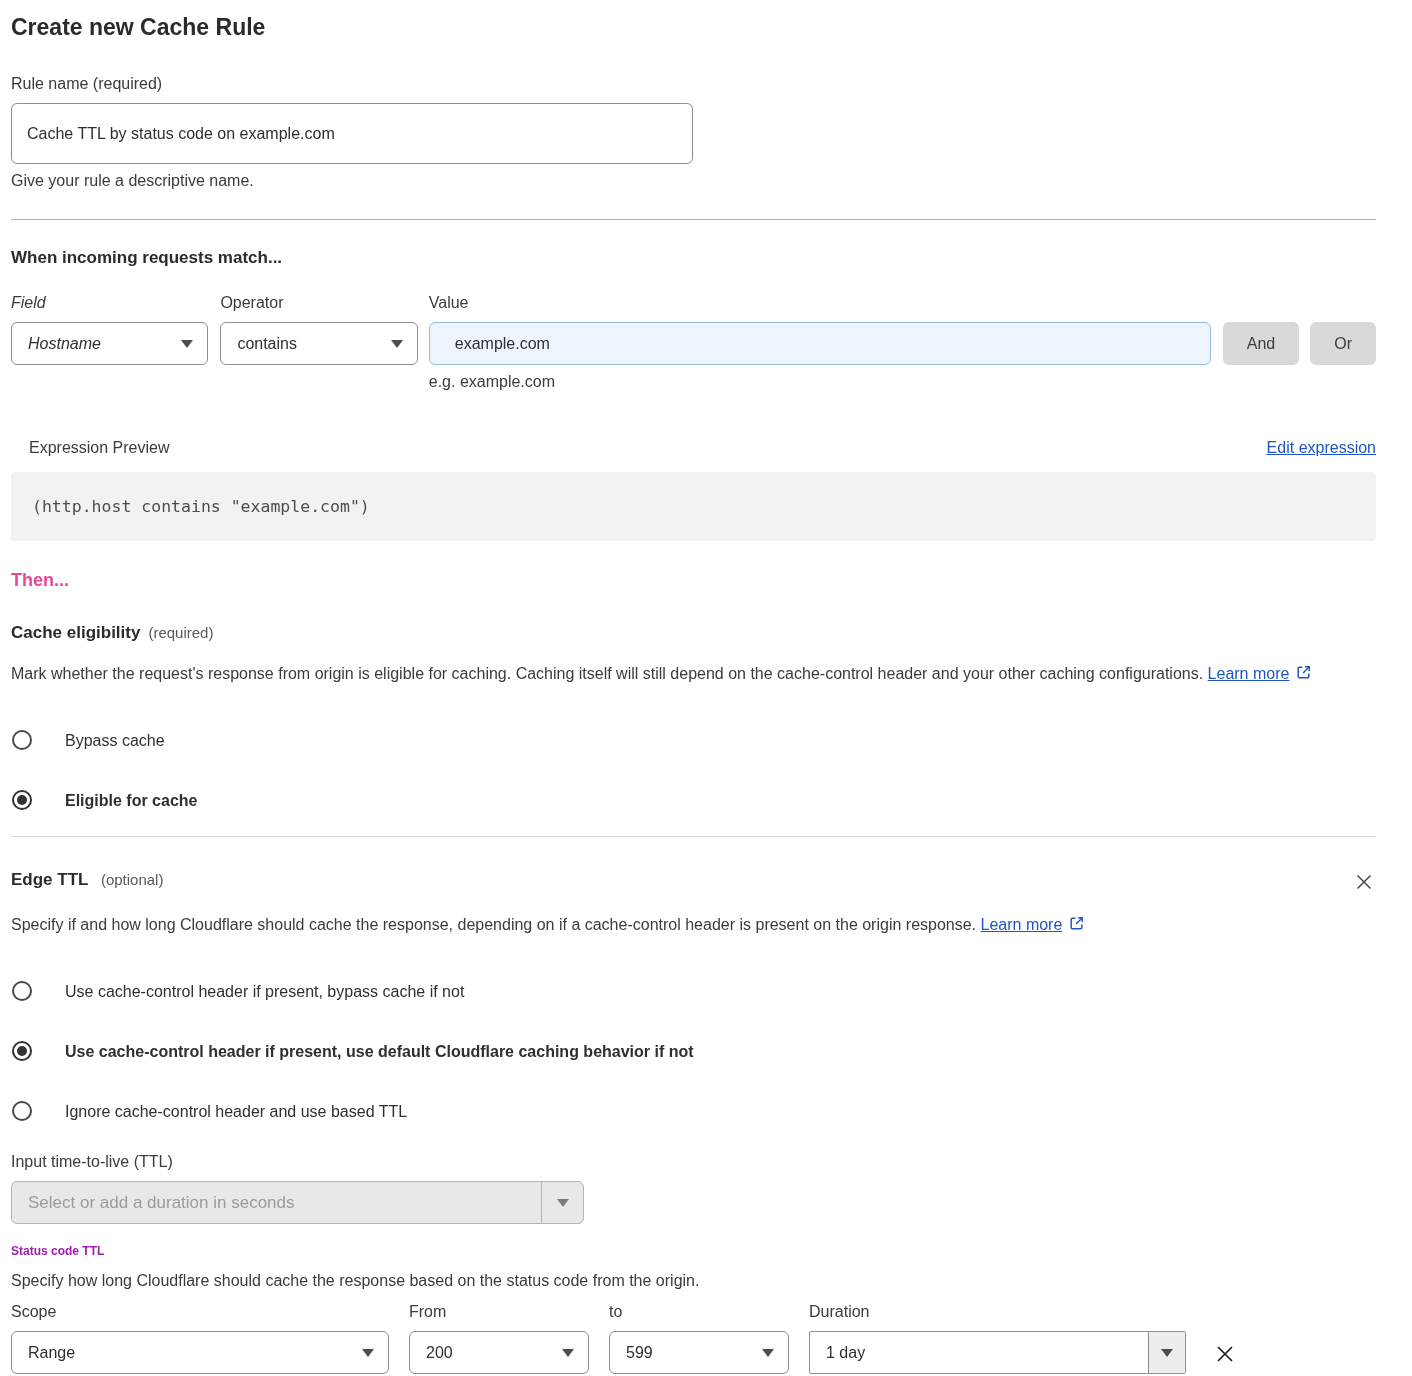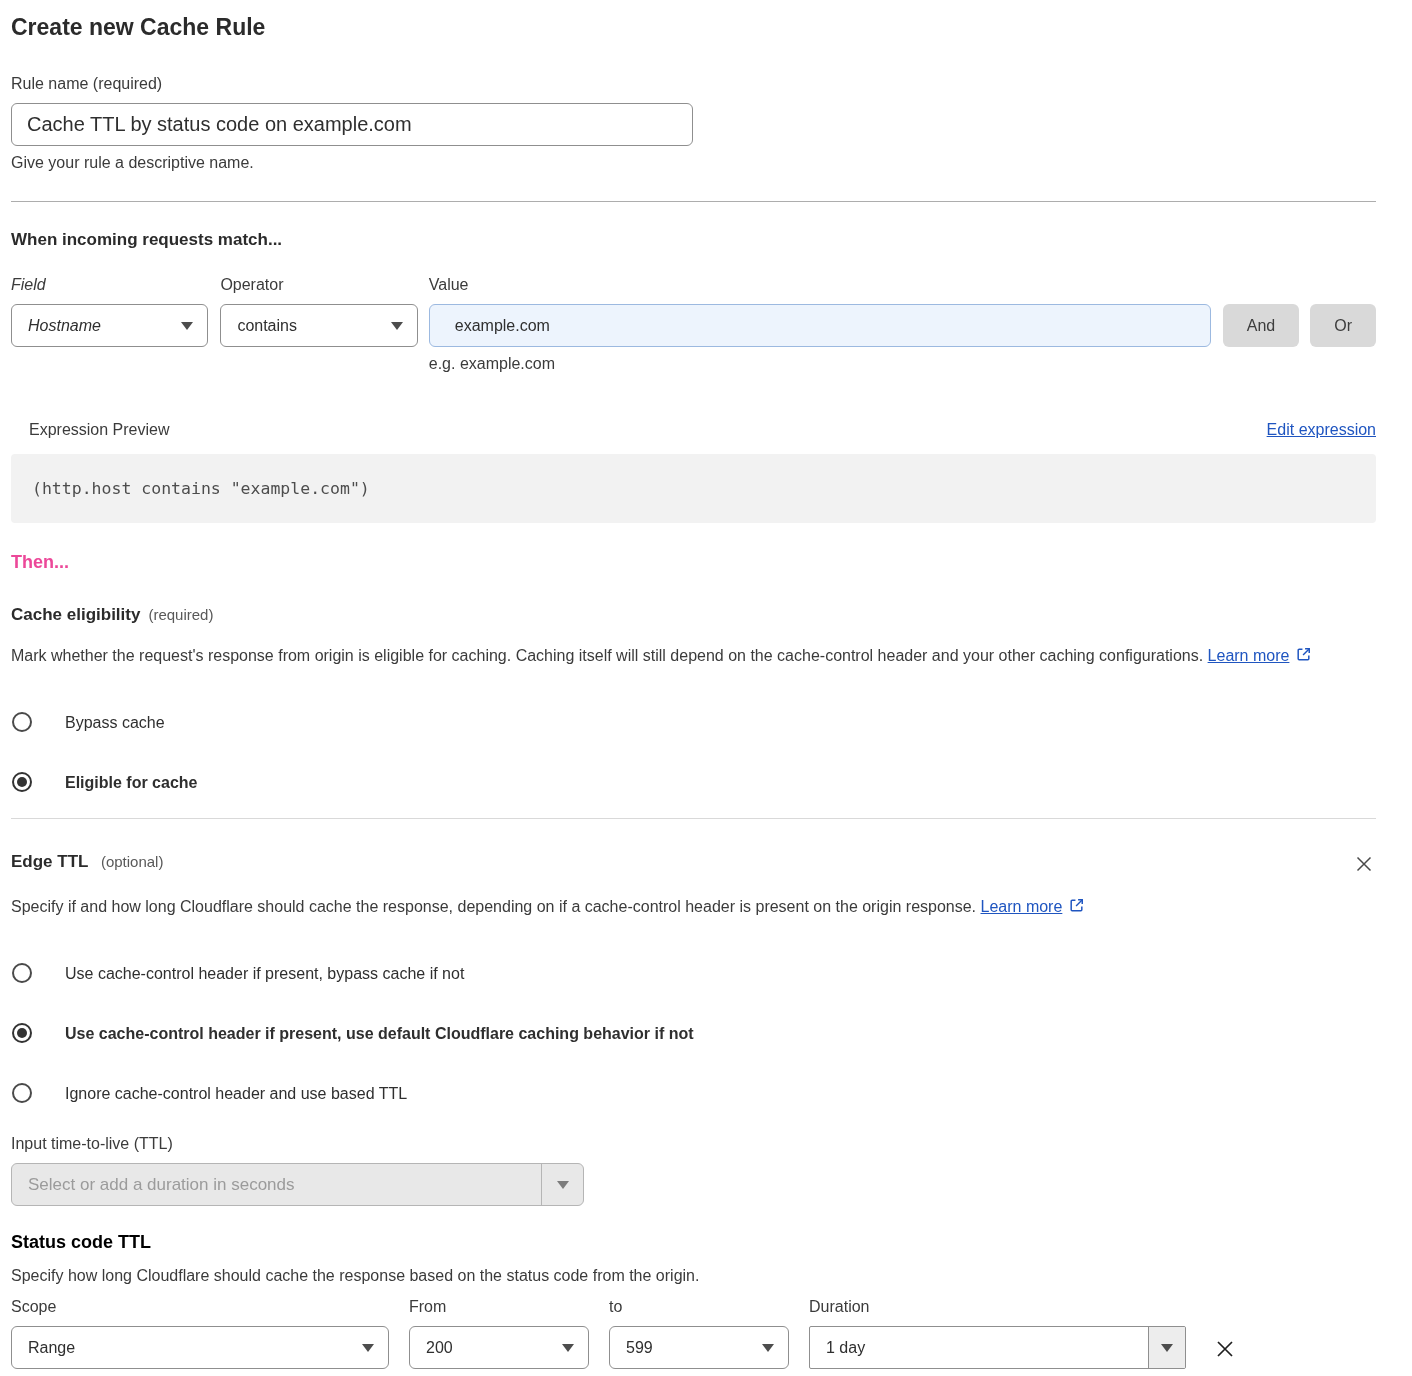--- a/index.html
+++ b/index.html
@@ -11,22 +11,22 @@
     -webkit-font-smoothing: antialiased;
   }
   .page { margin: 14px 36px 24px 11px; width: 1365px; }
 
   .page-title { font-size: 23px; font-weight: 700; color: #2b2b2b; margin-bottom: 34px; }
 
   .field-label { font-size: 16px; color: #3b3b3b; margin-bottom: 10px; }
   .helper-text { font-size: 16px; color: #3b3b3b; margin-top: 8px; }
 
   .text-input {
-    height: 43px; border: 1px solid #8f8f8f; border-radius: 6px;
-    padding: 0 15px; font-size: 20px; color: #2f2f2f;
+    height: 61px; border: 1px solid #8f8f8f; border-radius: 6px;
+    padding: 0 15px; font-size: 16px; color: #2f2f2f;
     font-family: "Liberation Sans", sans-serif; background: #fff; width: 682px;
     outline: none;
   }
 
   .divider { border: none; border-top: 1px solid #adadad; margin: 29px 0 0 0; }
   .divider.light { border-top-color: #d9d9d9; }
 
   .section-heading { font-size: 17px; font-weight: 700; color: #2b2b2b; }
   .qualifier { font-size: 15px; font-weight: 400; color: #595959; margin-left: 8px; }
 
@@ -99,21 +99,21 @@
   .disabled-select .ph {
     flex: 1; display: flex; align-items: center; padding-left: 16px;
     font-size: 17px; color: #9b9b9b;
   }
   .disabled-select .caret-box {
     width: 42px; flex: none; border-left: 1px solid #b5b5b5;
     display: flex; align-items: center; justify-content: center;
   }
   .disabled-select .caret { border-top-color: #7c7c7c; }
 
-  .status-heading { margin-top: 26px; font-size: 18px; font-weight: 700; color: #000000; }
+  .status-heading { margin-top: 20px; font-size: 12px; font-weight: 700; color: #a21caf; }
   .status-desc { margin-top: 14px; font-size: 16px; color: #3b3b3b; }
   .status-row { display: flex; align-items: flex-start; margin-top: 13px; }
   .status-col { display: flex; flex-direction: column; }
   .gap20 { width: 20px; flex: none; }
   .split-select {
     height: 43px; border: 1px solid #8f8f8f; border-radius: 2px; background: #fff;
     display: flex; align-items: stretch; overflow: hidden; cursor: pointer;
   }
   .split-select .val { flex: 1; display: flex; align-items: center; padding-left: 16px; font-size: 16px; color: #2f2f2f; }
   .split-select .caret-box {

